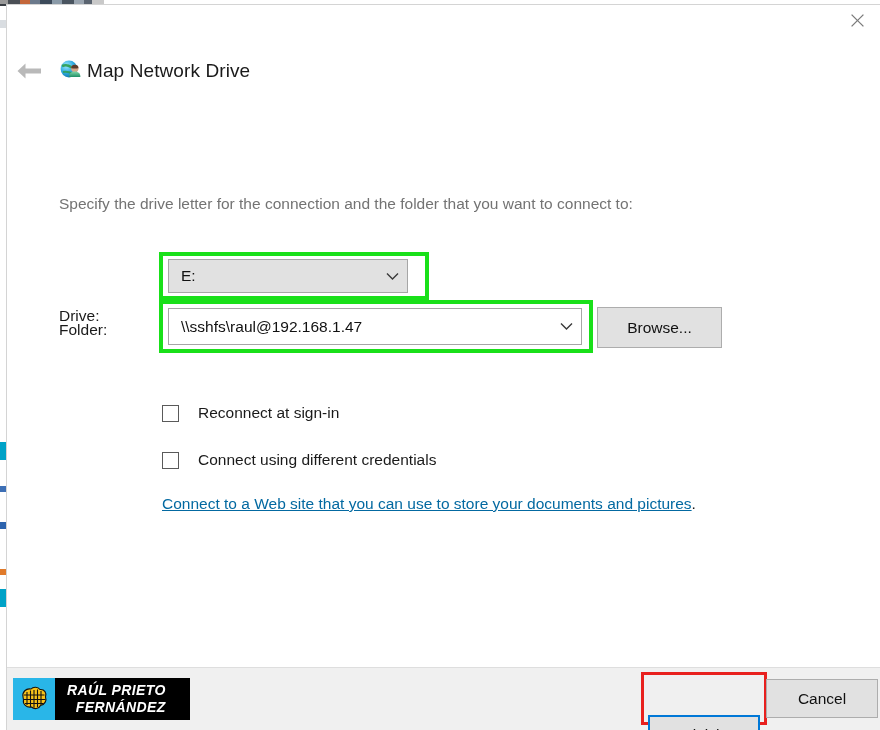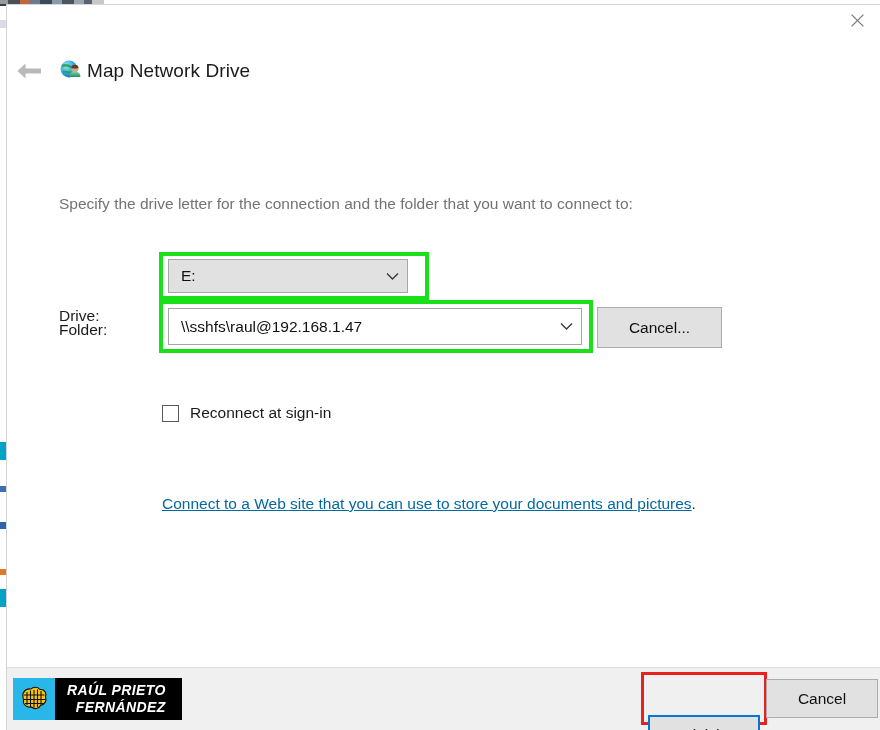--- a/index.html
+++ b/index.html
@@ -212,20 +212,21 @@
     font-size: 15.5px;
     color: #1a1a1a;
   }
 
   .checkbox-row {
     position: absolute;
     left: 155px;
     display: flex;
     align-items: center;
     cursor: default;
+    gap: 8px;
   }
   #chk-reconnect { top: 313px; }
   #chk-credentials { top: 360px; }
   .checkbox-box {
     width: 17px;
     height: 17px;
     border: 1px solid #5a5a5a;
     background: #ffffff;
     box-sizing: border-box;
     flex: none;
@@ -275,21 +276,21 @@
     height: 42px;
     background: #29b6e8;
     display: flex;
     align-items: center;
     justify-content: center;
     flex: none;
   }
   #watermark .wm-text {
     background: #000000;
     color: #ffffff;
-    padding: 2px 16px 2px 12px;
+    padding: 2px 24px 2px 12px;
     display: flex;
     flex-direction: column;
     justify-content: center;
     align-items: flex-end;
     font-style: italic;
     font-weight: bold;
     font-size: 14px;
     line-height: 17px;
     letter-spacing: 0.4px;
   }
@@ -429,28 +430,32 @@
     <div class="annot-green" id="annot-folder" style="left:152px; top:209px; width:434px; height:53px;"></div>
     <div class="combo" id="folder-combo">
       <span class="combo-value">\\sshfs\raul@192.168.1.47</span>
       <span class="combo-arrow">
         <svg width="13" height="9" viewBox="0 0 13 9">
           <polyline points="1,1.5 6.5,7 12,1.5" fill="none" stroke="#3a3a3a" stroke-width="1.4"></polyline>
         </svg>
       </span>
     </div>
 
-    <div id="browse-button">Cancel...</div>
+    <div id="browse-button">Browse...</div>
 
 
     <div class="checkbox-row" id="chk-reconnect">
       <span class="checkbox-box"></span>
       <span class="checkbox-label">Reconnect at sign-in</span>
     </div>
 
+    <div class="checkbox-row" id="chk-credentials">
+      <span class="checkbox-box"></span>
+      <span class="checkbox-label">Connect using different credentials</span>
+    </div>
 
     <div id="weblink-row">
       <span id="weblink">Connect to a Web site that you can use to store your documents and pictures</span><span>.</span>
     </div>
 
   </div>
 
   <div id="footer">
 
     <div id="watermark">

